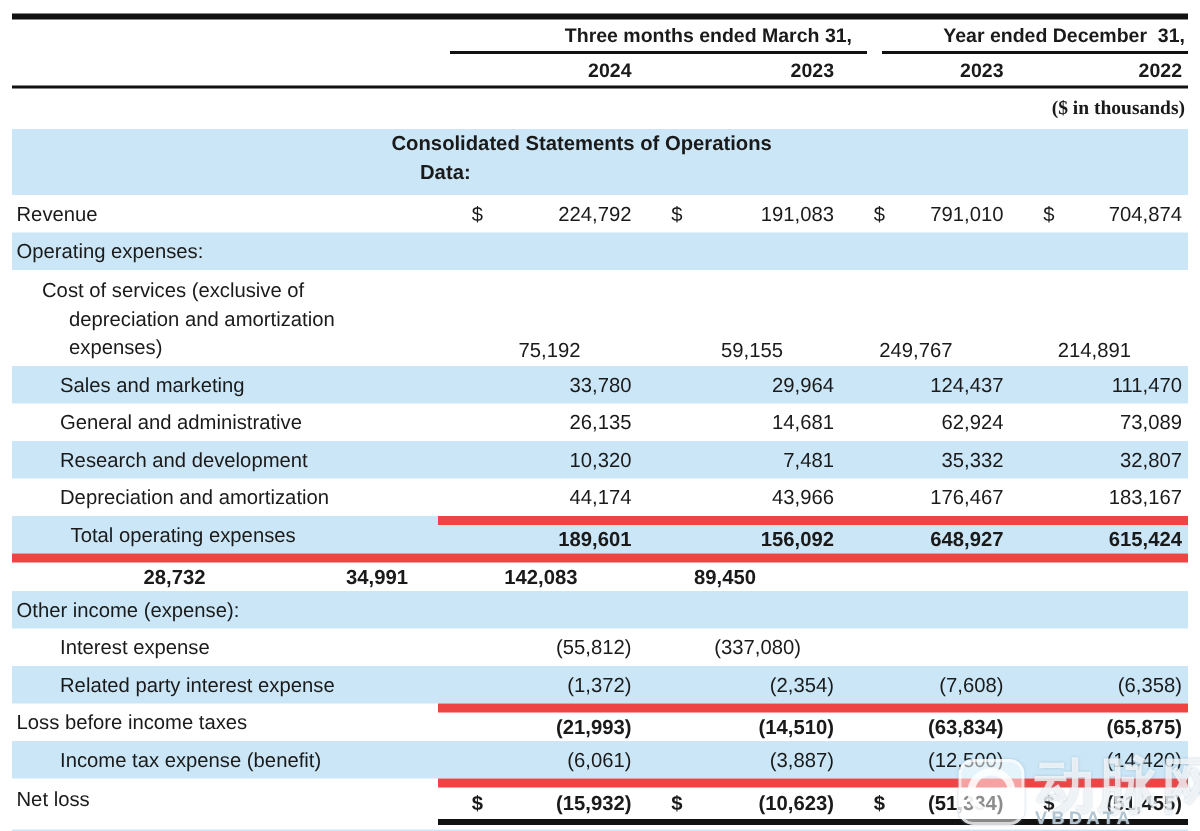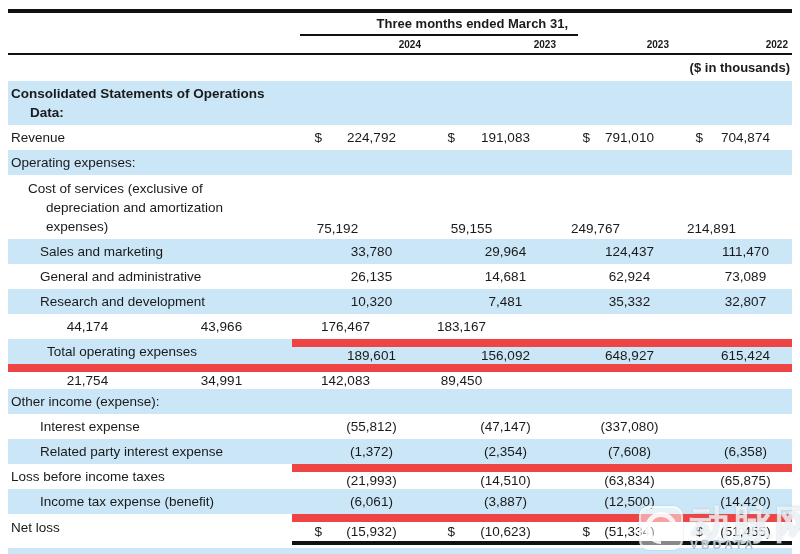--- a/index.html
+++ b/index.html
@@ -9,41 +9,41 @@
 
   
   .hdr { border-top:4px solid #111; padding-top:2px; }
   .hrow { display:flex; align-items:flex-end; }
   .sp { width:284px; flex:none; }
   .ghd { font-weight:bold; font-size:13px; line-height:17px; padding-bottom:2px; border-bottom:2px solid #111; }
   .ghd.g1 { margin-left:8px; width:278px; text-align:right; padding-right:10px; }
   .ggap { width:10px; flex:none; }
   .ghd.g2 { width:204px; text-align:right; padding-right:2px; }
   .yrow { display:flex; border-bottom:2px solid #111; padding:3px 0 3px 0; }
-  .yr { font-weight:bold; font-size:10px; text-align:right; padding-right:4px; }
+  .yr { font-weight:bold; font-size:13px; text-align:right; padding-right:4px; }
   .w1 { width:133px; flex:none; } .w2 { width:135px; flex:none; }
   .w3 { width:113px; flex:none; } .w4 { width:119px; flex:none; }
-  .note-row { text-align:right; font-weight:bold; font-size:13px; padding:5px 2px 6px 0; }
+  .note-row { text-align:right; font-weight:bold; font-size:13px; padding:5px 2px 6px 0;font-family:Liberation Serif, serif; }
 
   
   .row { display:flex; min-height:25px; align-items:center; font-size:13.5px; }
   .row.stripe { background:#cbe7f7; }
   .lbl { width:284px; flex:none; padding-left:3px; line-height:19px; }
   .lbl.b { font-weight:bold; }
   .lbl.ind1 { padding-left:32px; }
   .lbl.ind2 { padding-left:39px; }
   .lbl.hang0 { padding-left:22px; text-indent:-19px; }
   .lbl.hang { padding-left:38px; text-indent:-18px; }
   .lbl.narrow { max-width:250px; }
   .nums { flex:1; display:flex; align-self:stretch; align-items:center; }
   .grp { display:flex; }
   .cur { width:30px; flex:none; text-align:right; }
-  .val { flex:1; text-align:center; padding-right:4px; }
-  .row.rt .nums { border-top:8px solid #ef4444; }
-  .row.tall { min-height:44px; }
+  .val { flex:1; text-align:right; padding-right:4px; }
+  .row.rt .nums { border-top:6px solid #ef4444;font-weight:bold; }
+  .row.tall { min-height:44px;flex-direction:column; }
   .row.wrap { min-height:64px; align-items:flex-end; padding-bottom:3px; }
   .row.wrap .nums { align-items:flex-end; }
   .row.last { min-height:26px; }
 
   
   .dblrule { margin-left:284px; height:3px; border-top:2px solid #111; border-bottom:2px solid #111; margin-top:1px; }
   .bstrip { height:9px; background:#cbe7f7; margin-top:3px; }
 
   
   .wm { position:absolute; right:-16px; bottom:2px; display:flex; align-items:center; gap:7px; pointer-events:none; }
@@ -60,20 +60,21 @@
 </head>
 <body>
 
 <div class="page">
 
   <div class="hdr">
     <div class="hrow">
       <div class="sp"></div>
       <div class="ghd g1">Three months ended March 31,</div>
       <div class="ggap"></div>
+      <div class="ghd g2">Year ended December&nbsp; 31,</div>
     </div>
     <div class="yrow">
       <div class="sp"></div>
       <div class="yr w1">2024</div>
       <div class="yr w2">2023</div>
       <div class="yr w3">2023</div>
       <div class="yr w4">2022</div>
     </div>
     <div class="note-row">($ in thousands)</div>
   </div>
@@ -192,20 +193,21 @@
           <span class="val">35,332</span>
         </div>
       <div class="grp w4">
           <span class="cur"></span>
           <span class="val">32,807</span>
         </div>
     </div>
   </div>
 
   <div class="row">
+    <div class="lbl ind1">Depreciation and amortization</div>
     <div class="nums">
       <div class="grp w1">
           <span class="cur"></span>
           <span class="val">44,174</span>
         </div>
       <div class="grp w2">
           <span class="cur"></span>
           <span class="val">43,966</span>
         </div>
       <div class="grp w3">
@@ -238,21 +240,21 @@
           <span class="cur"></span>
           <span class="val">615,424</span>
         </div>
     </div>
   </div>
 
   <div class="row rt">
     <div class="nums">
       <div class="grp w1">
           <span class="cur"></span>
-          <span class="val">21,754</span>
+          <span class="val">28,732</span>
         </div>
       <div class="grp w2">
           <span class="cur"></span>
           <span class="val">34,991</span>
         </div>
       <div class="grp w3">
           <span class="cur"></span>
           <span class="val">142,083</span>
         </div>
       <div class="grp w4">
@@ -266,24 +268,20 @@
     <div class="lbl">Other income (expense):</div>
     <div class="nums"></div>
   </div>
 
   <div class="row">
     <div class="lbl ind1">Interest expense</div>
     <div class="nums">
       <div class="grp w1">
           <span class="cur"></span>
           <span class="val">(55,812)</span>
-        </div>
-      <div class="grp w2">
-          <span class="cur"></span>
-          <span class="val">(47,147)</span>
         </div>
       <div class="grp w3">
           <span class="cur"></span>
           <span class="val">(337,080)</span>
         </div>
     </div>
   </div>
 
   <div class="row stripe">
     <div class="lbl ind1">Related party interest expense</div>

